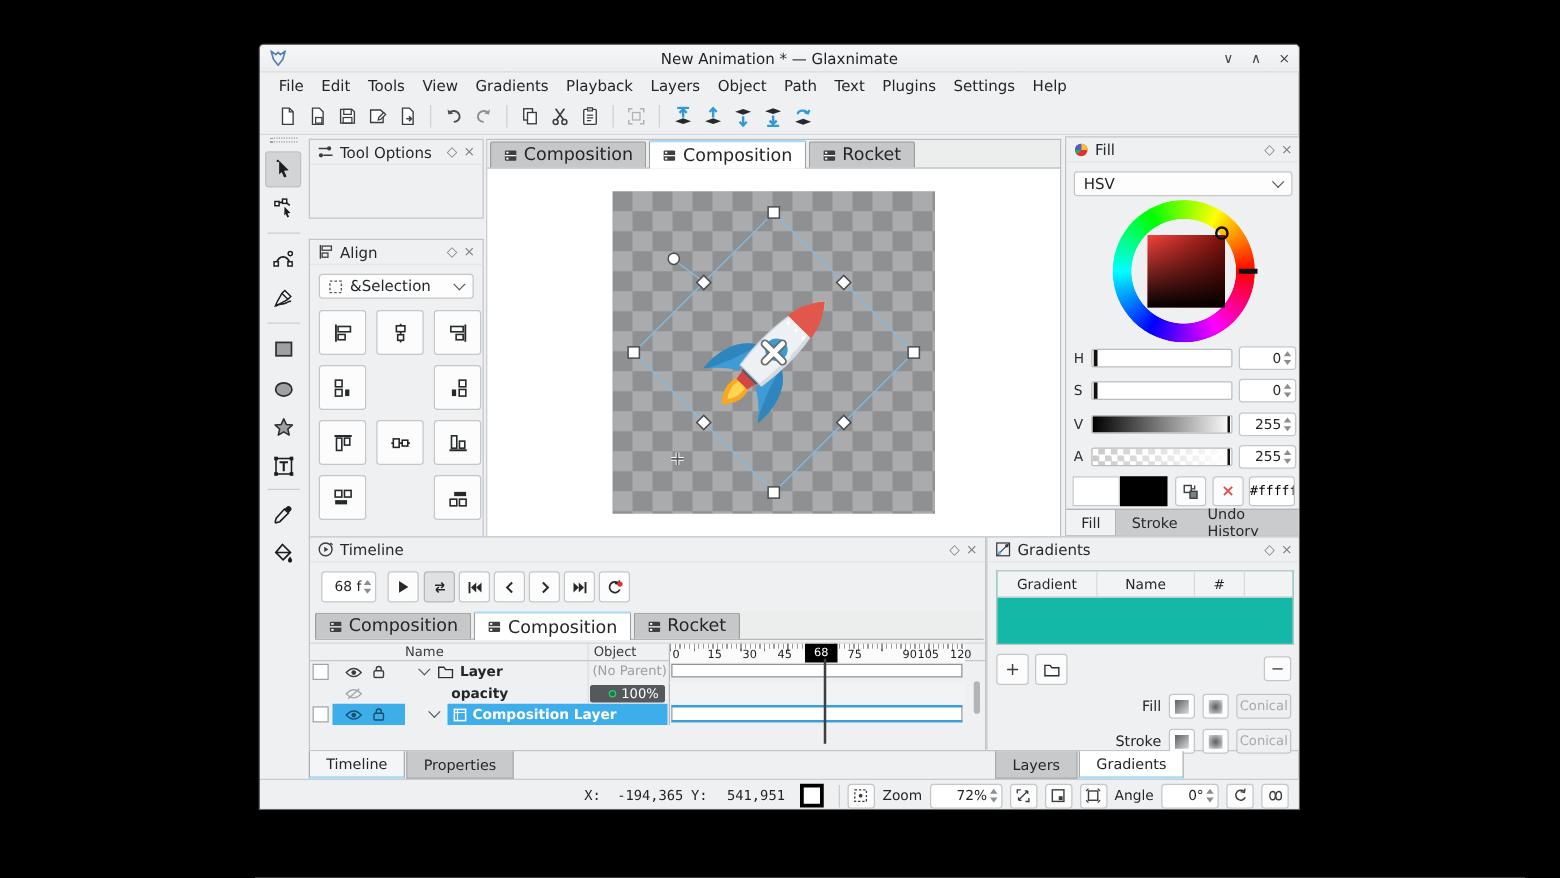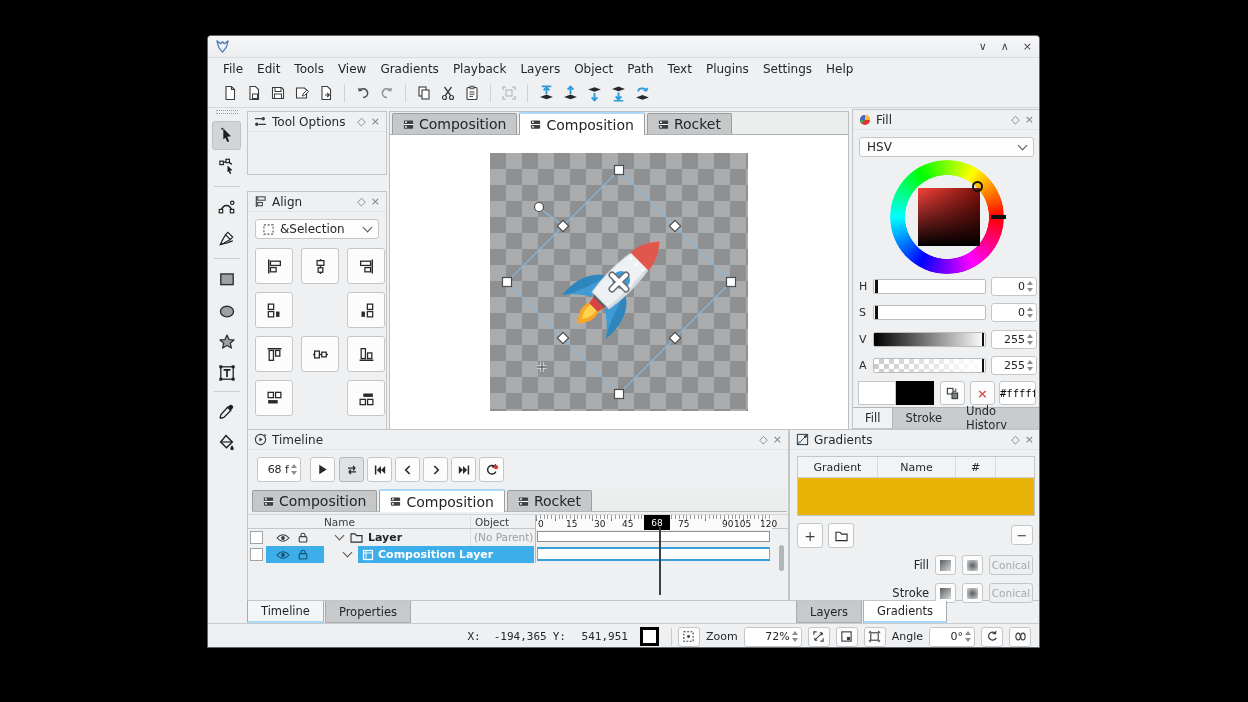--- a/index.html
+++ b/index.html
@@ -76,38 +76,39 @@
   .ruler{position:absolute;left:287px;top:0;width:237px;height:15px;background:#fbfbfb;border-left:1px solid #b7babc;background-image:repeating-linear-gradient(90deg,#9a9da0 0 1px,transparent 1px 3.76px),repeating-linear-gradient(90deg,#6f7376 0 1px,transparent 1px 18.8px);background-size:100% 4px,100% 6px;background-repeat:no-repeat}
   .ruler span{position:absolute;top:4px;font-size:9px;color:#222}
   .curframe{position:absolute;left:108px;top:0;width:26px;height:15px;background:#000;color:#fff;font-size:9px;display:flex;align-items:center;justify-content:center;z-index:3}
   .playhead{position:absolute;left:411px;top:97px;width:1.5px;height:68px;background:#3c4043;z-index:4}
   .eyeico,.lockico{display:inline-flex}
   .badge{position:absolute;left:224px;top:1.5px;width:60px;height:14px;background:#55595c;border-radius:2px;color:#fff;font-size:10.5px;display:flex;align-items:center;justify-content:flex-end;padding:0 5px;gap:4px}
   .kdot{width:6px;height:6px;border-radius:50%;border:1.5px solid #2ecc71;background:#1f7a46}
   .selbox{position:absolute;left:2px;top:2px;width:13px;height:13px;background:#fff;border:1px solid #9fa3a5}
   .treechev{position:absolute;top:6px}
   
-  .gtable{position:absolute;left:7px;top:26px;width:238px;height:60px;background:#eab308;border:1px solid #c4c7c9}
+  .gtable{position:absolute;left:7px;top:26px;width:238px;height:60px;background:#14b8a6;border:1px solid #c4c7c9}
   .gth{display:flex;height:21px;background:#f2f3f4;border-bottom:1px solid #cfd2d3;font-size:11px}
   .gth div{display:flex;align-items:center;justify-content:center;border-right:1px solid #d7d9da}
   
   .statusbar{height:26px;border-top:1px solid #c9cbcc;background:#eff0f1;display:flex;align-items:center;font-size:11px;padding:0 8px;gap:6px}
   .sb-btn{width:22px;height:20px}
   .mono{font-family:"DejaVu Sans Mono","Liberation Mono",monospace}
   svg{display:block}
 </style>
 </head>
 <body>
 
 <div class="window">
 
   <div class="titlebar">
     <svg width="15" height="15" viewBox="0 0 16 16">
         <path d="M2 2 L6 5 L8 3 L10 5 L14 2 L12 9 L8 14 L4 9 Z" fill="none" stroke="#4f7fb5" stroke-width="1.4" stroke-linejoin="round"></path>
       </svg>
+    <div class="tb-title">New Animation * — Glaxnimate</div>
     <div class="tb-controls">
       <span>∨</span>
       <span>∧</span>
       <span>×</span>
     </div>
   </div>
 
   <div class="menubar">
     <span class="menu-item">File</span>
     <span class="menu-item">Edit</span>
@@ -725,20 +726,35 @@
               <path d="M1 2 h4.5 l1.5 2 h6 v7 H1 Z" fill="none" stroke="#2b2e30" stroke-width="1.2"></path>
             </svg>
           <span style="position:absolute;left:120px;top:2px;font-weight:bold">Layer</span>
           <span style="position:absolute;left:226px;top:2px;color:#9ca0a2;font-size:10.5px">(No Parent)</span>
           <div class="cellline" style="left:222px"></div>
           <div class="track-area">
               <div style="position:absolute;left:1px;right:2px;top:2px;height:11px;background:#fff;border:1px solid #8d9193"></div>
             </div>
         </div>
         <div class="t-row">
+          <span class="eyeico" style="position:absolute;left:28px;top:4px;opacity:.4">
+              <svg width="14" height="10" viewBox="0 0 14 10">
+                <path d="M1 5 Q7 -1.5 13 5 Q7 11.5 1 5 Z" fill="none" stroke="#3a3d3f" stroke-width="1.1"></path>
+                <path d="M2.5 9 L11.5 1" stroke="#3a3d3f" stroke-width="1.1"></path>
+              </svg>
+            </span>
+          <span style="position:absolute;left:113px;top:2px;font-weight:bold">opacity</span>
+          <div class="badge">
+              <span class="kdot"></span>
+              <span>100%</span>
+            </div>
+          <div class="cellline" style="left:222px"></div>
+          <div class="track-area" style="background:#f2f3f4"></div>
+        </div>
+        <div class="t-row">
           <div class="selbox"></div>
           <div style="position:absolute;left:18px;top:0;width:58px;height:17px;background:#3daee9"></div>
           <span class="eyeico" style="position:absolute;left:28px;top:4px">
               <svg width="14" height="10" viewBox="0 0 14 10">
                 <path d="M1 5 Q7 -1.5 13 5 Q7 11.5 1 5 Z" fill="none" stroke="#14506e" stroke-width="1.1"></path>
                 <circle cx="7" cy="5" r="1.9" fill="#14506e"></circle>
               </svg>
             </span>
           <span class="lockico" style="position:absolute;left:50px;top:3px">
               <svg width="10" height="11" viewBox="0 0 10 11">

